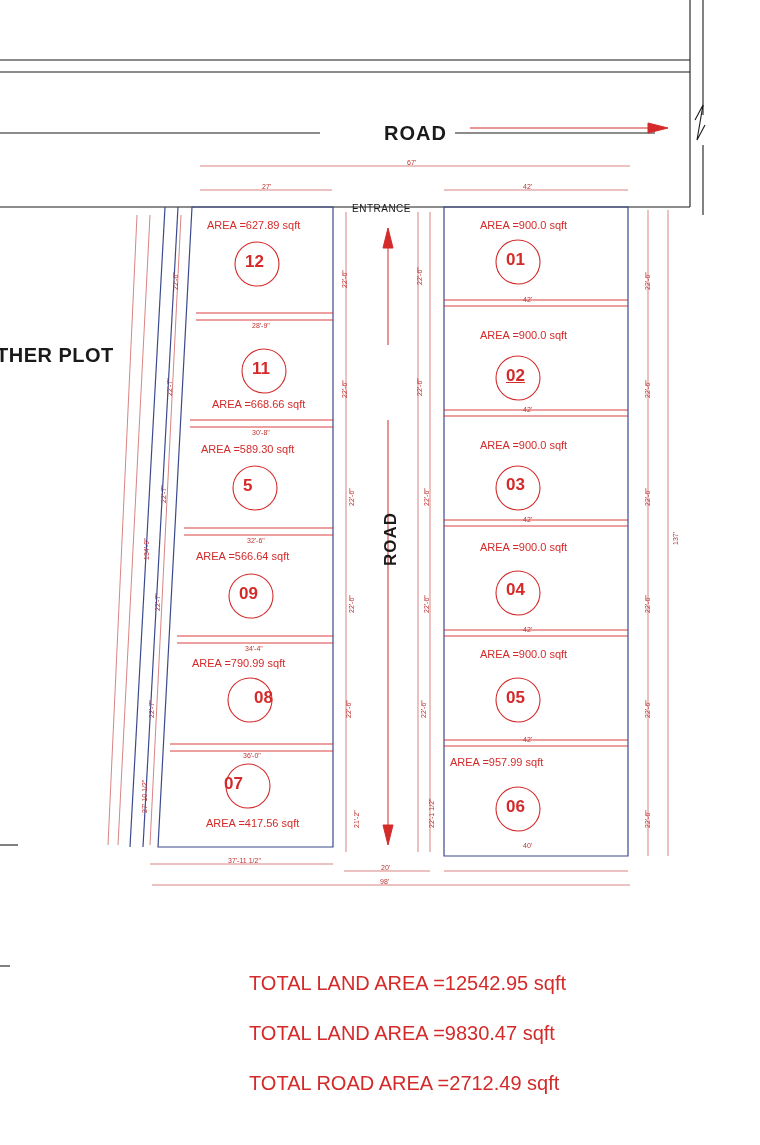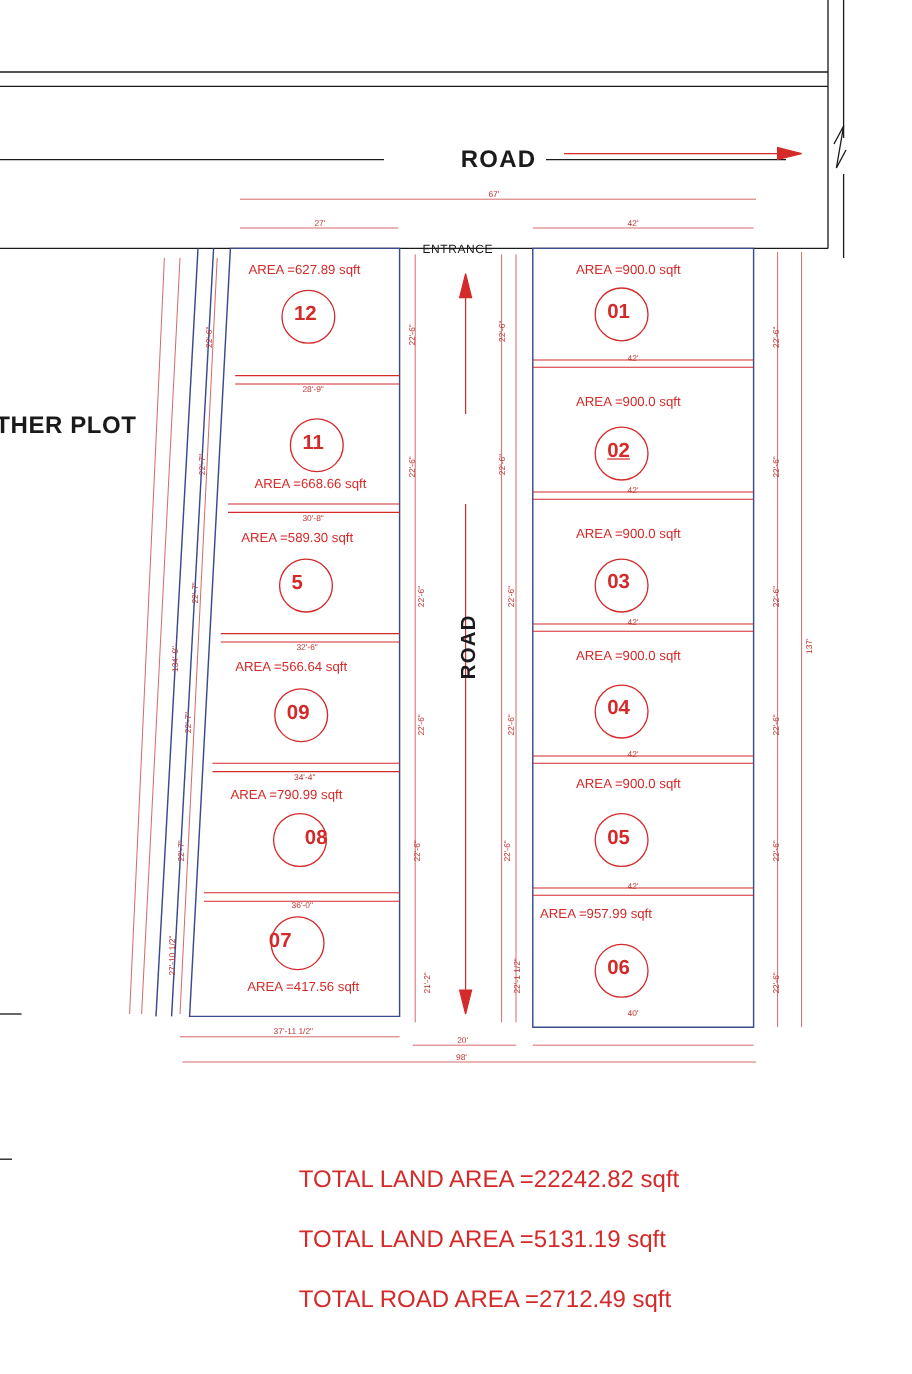--- a/index.html
+++ b/index.html
@@ -273,22 +273,22 @@
   <div class="txt dim-v" style="left:428px; top:828px; transform: rotate(-90deg);">22'-1 1/2"</div>
 
   <div class="txt dim-v" style="left:644px; top:290px; transform: rotate(-90deg);">22'-6"</div>
   <div class="txt dim-v" style="left:644px; top:398px; transform: rotate(-90deg);">22'-6"</div>
   <div class="txt dim-v" style="left:644px; top:506px; transform: rotate(-90deg);">22'-6"</div>
   <div class="txt dim-v" style="left:644px; top:613px; transform: rotate(-90deg);">22'-6"</div>
   <div class="txt dim-v" style="left:644px; top:718px; transform: rotate(-90deg);">22'-6"</div>
   <div class="txt dim-v" style="left:644px; top:828px; transform: rotate(-90deg);">22'-6"</div>
   <div class="txt dim-v" style="left:672px; top:545px; transform: rotate(-90deg);">137'</div>
 
-  <div class="txt total-line" style="left:249px; top:972px;">TOTAL LAND AREA =22242.82  sqft</div>
-  <div class="txt total-line" style="left:249px; top:1022px;">TOTAL LAND AREA =5131.19 sqft</div>
+  <div class="txt total-line" style="left:249px; top:972px;">TOTAL LAND AREA =12542.95  sqft</div>
+  <div class="txt total-line" style="left:249px; top:1022px;">TOTAL LAND AREA =9830.47 sqft</div>
   <div class="txt total-line" style="left:249px; top:1072px;">TOTAL ROAD AREA =2712.49   sqft</div>
 
   <svg class="layer" viewBox="0 0 760 1145">
     <g stroke="#1a1a1a" fill="none" stroke-width="1.1">
       <line x1="0" y1="845" x2="18" y2="845"></line>
       <line x1="0" y1="966" x2="10" y2="966"></line>
     </g>
   </svg>
 
 </div>

